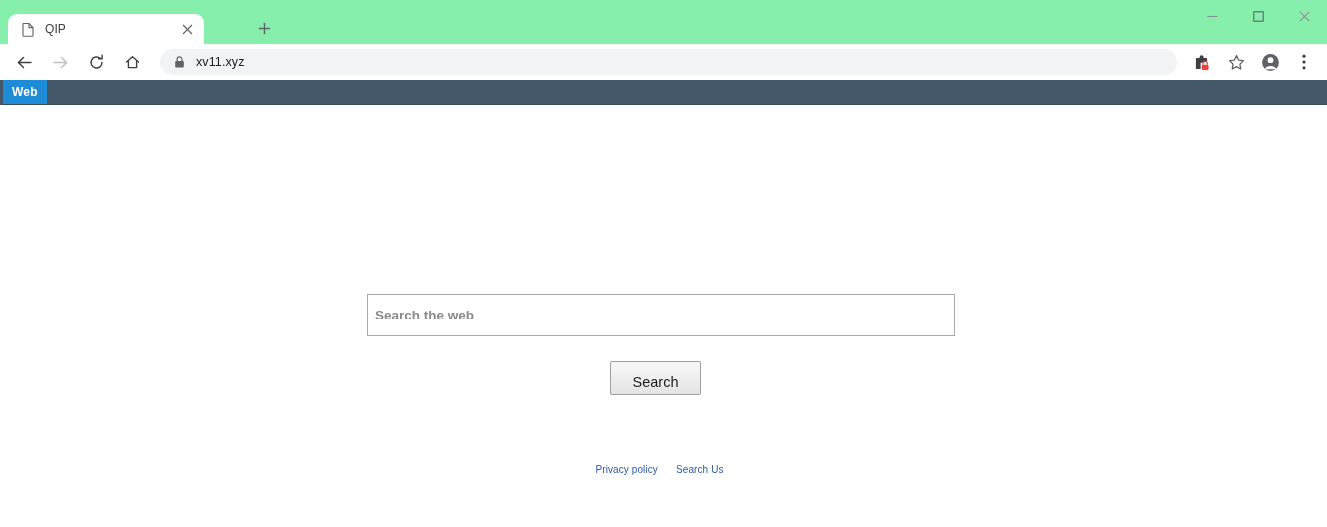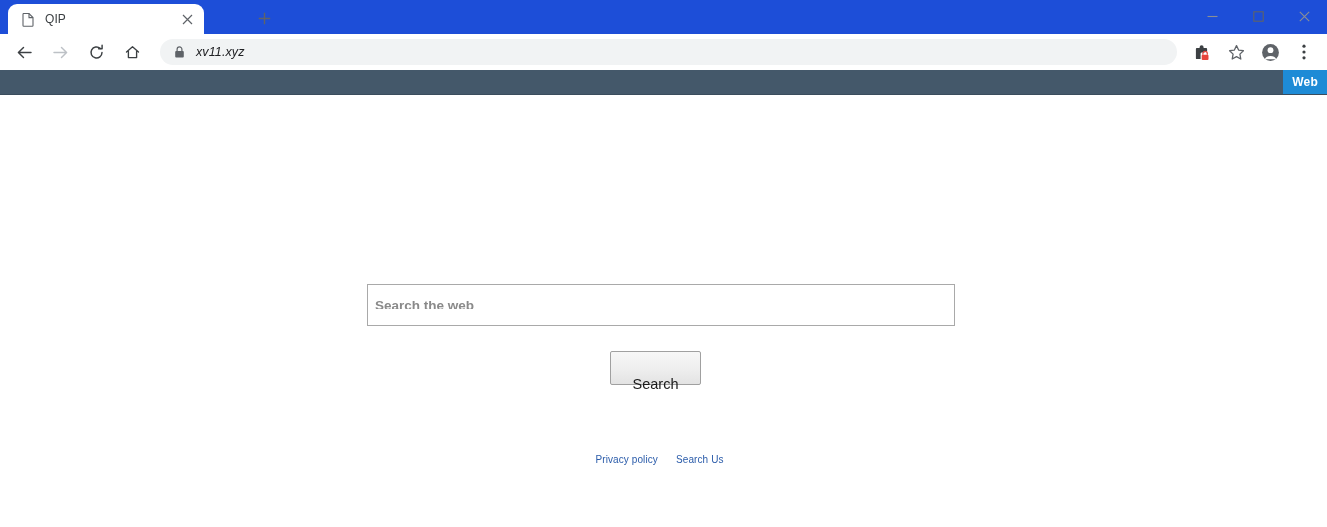--- a/index.html
+++ b/index.html
@@ -19,22 +19,22 @@
   .browser {
     width: 1327px;
     height: 527px;
     display: flex;
     flex-direction: column;
     position: relative;
   }
 
   
   .tabstrip {
-    height: 34px;
-    background: #1d4ed8;
+    height: 44px;
+    background: #86efac;
     display: flex;
     align-items: flex-end;
     position: relative;
     flex: 0 0 auto;
     gap: 40px;
   }
   .tab {
     margin-left: 8px;
     width: 196px;
     height: 30px;
@@ -103,21 +103,20 @@
 
   
   .toolbar {
     height: 36px;
     background: #ffffff;
     display: flex;
     align-items: center;
     padding: 0 6px;
     box-sizing: border-box;
     flex: 0 0 auto;
-    font-style: italic;
   }
   .nav-btn {
     width: 28px;
     height: 28px;
     margin: 0 4px;
     display: flex;
     align-items: center;
     justify-content: center;
     border-radius: 50%;
     flex: 0 0 28px;
@@ -174,21 +173,20 @@
 
   
   .site-bar {
     height: 25px;
     background: #44586a;
     border-bottom: 1px solid #3a4c5c;
     display: flex;
     align-items: stretch;
     padding-left: 3px;
     box-sizing: border-box;
-    justify-content: flex-end;
   }
   .site-tab {
     background: #1e8bd6;
     color: #ffffff;
     font-size: 12px;
     font-weight: bold;
     display: flex;
     align-items: center;
     justify-content: center;
     padding: 0 9px;
@@ -238,21 +236,21 @@
     margin-left: -16px;
     width: 91px;
     height: 34px;
     background: linear-gradient(to bottom, #f7f7f7 0%, #efefef 50%, #e3e3e3 100%);
     border: 1px solid #a0a0a0;
     border-radius: 2px;
     font-family: "Liberation Sans", sans-serif;
     font-size: 14.5px;
     color: #1b1b1b;
     cursor: pointer;
-    padding: 16px;
+    padding: 4px;
     line-height: 32px;
   }
 
   
   .footer {
     position: absolute;
     left: 0;
     right: 0;
     top: 384px;
     display: flex;

